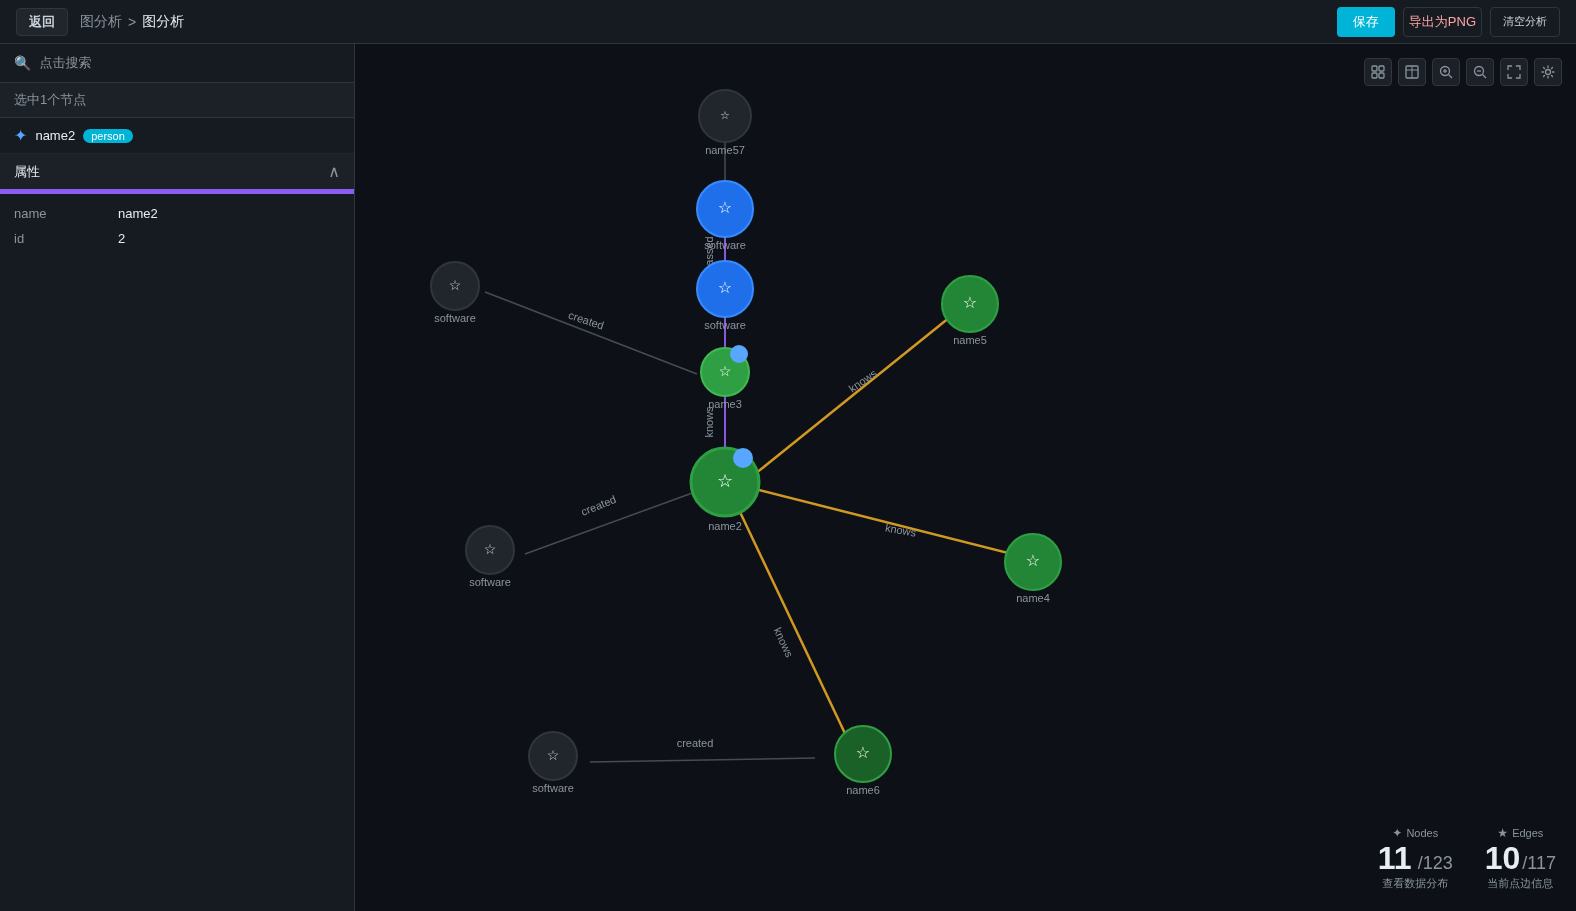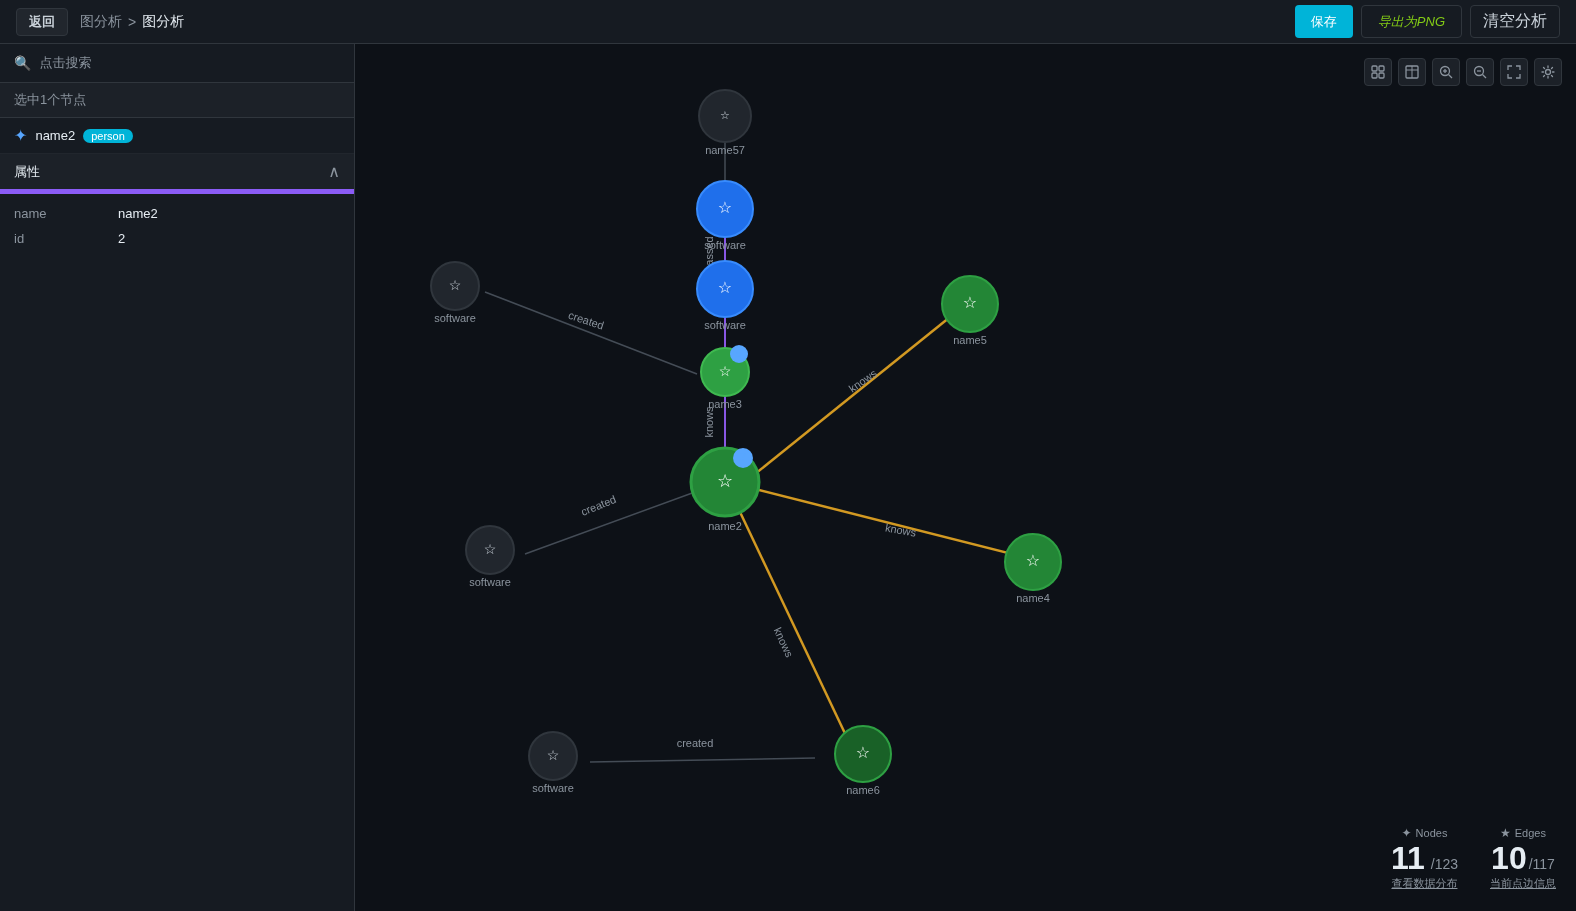--- a/index.html
+++ b/index.html
@@ -56,34 +56,33 @@
       border-radius: 4px;
       color: #fff;
       padding: 5px 16px;
       cursor: pointer;
       font-size: 13px;
     }
     .btn-export {
       background: transparent;
       border: 1px solid #30363d;
       border-radius: 4px;
-      color: #84cc16;
-      padding: 5px 16px;
+      color: #fca5a5;
+      padding: 5px 5px;
       cursor: pointer;
       font-size: 13px;
-      font-style: italic;
     }
     .btn-clear {
       background: transparent;
       border: 1px solid #30363d;
       border-radius: 4px;
       color: #c9d1d9;
       padding: 5px 12px;
       cursor: pointer;
-      font-size: 16px;
+      font-size: 11px;
     }
 
     
     .main {
       display: flex;
       height: calc(911px - 44px);
     }
 
     
     .sidebar {
@@ -229,28 +228,27 @@
     .stat-icon {
       font-size: 12px;
     }
     .stat-number {
       font-size: 32px;
       font-weight: bold;
       color: #e6edf3;
       line-height: 1;
     }
     .stat-sub {
-      font-size: 14px;
+      font-size: 18px;
       color: #8b949e;
     }
     .stat-label {
       font-size: 11px;
       color: #8b949e;
       margin-top: 2px;
-      text-decoration: underline;
     }
 
     
     .graph-svg {
       position: absolute;
       top: 0;
       left: 0;
       width: 100%;
       height: 100%;
     }

